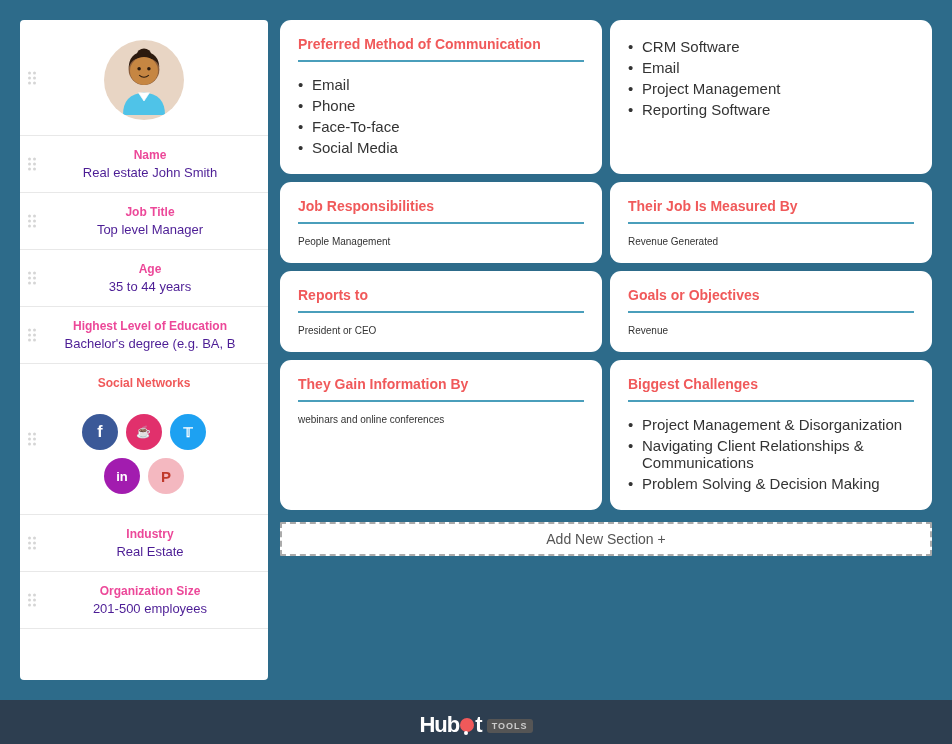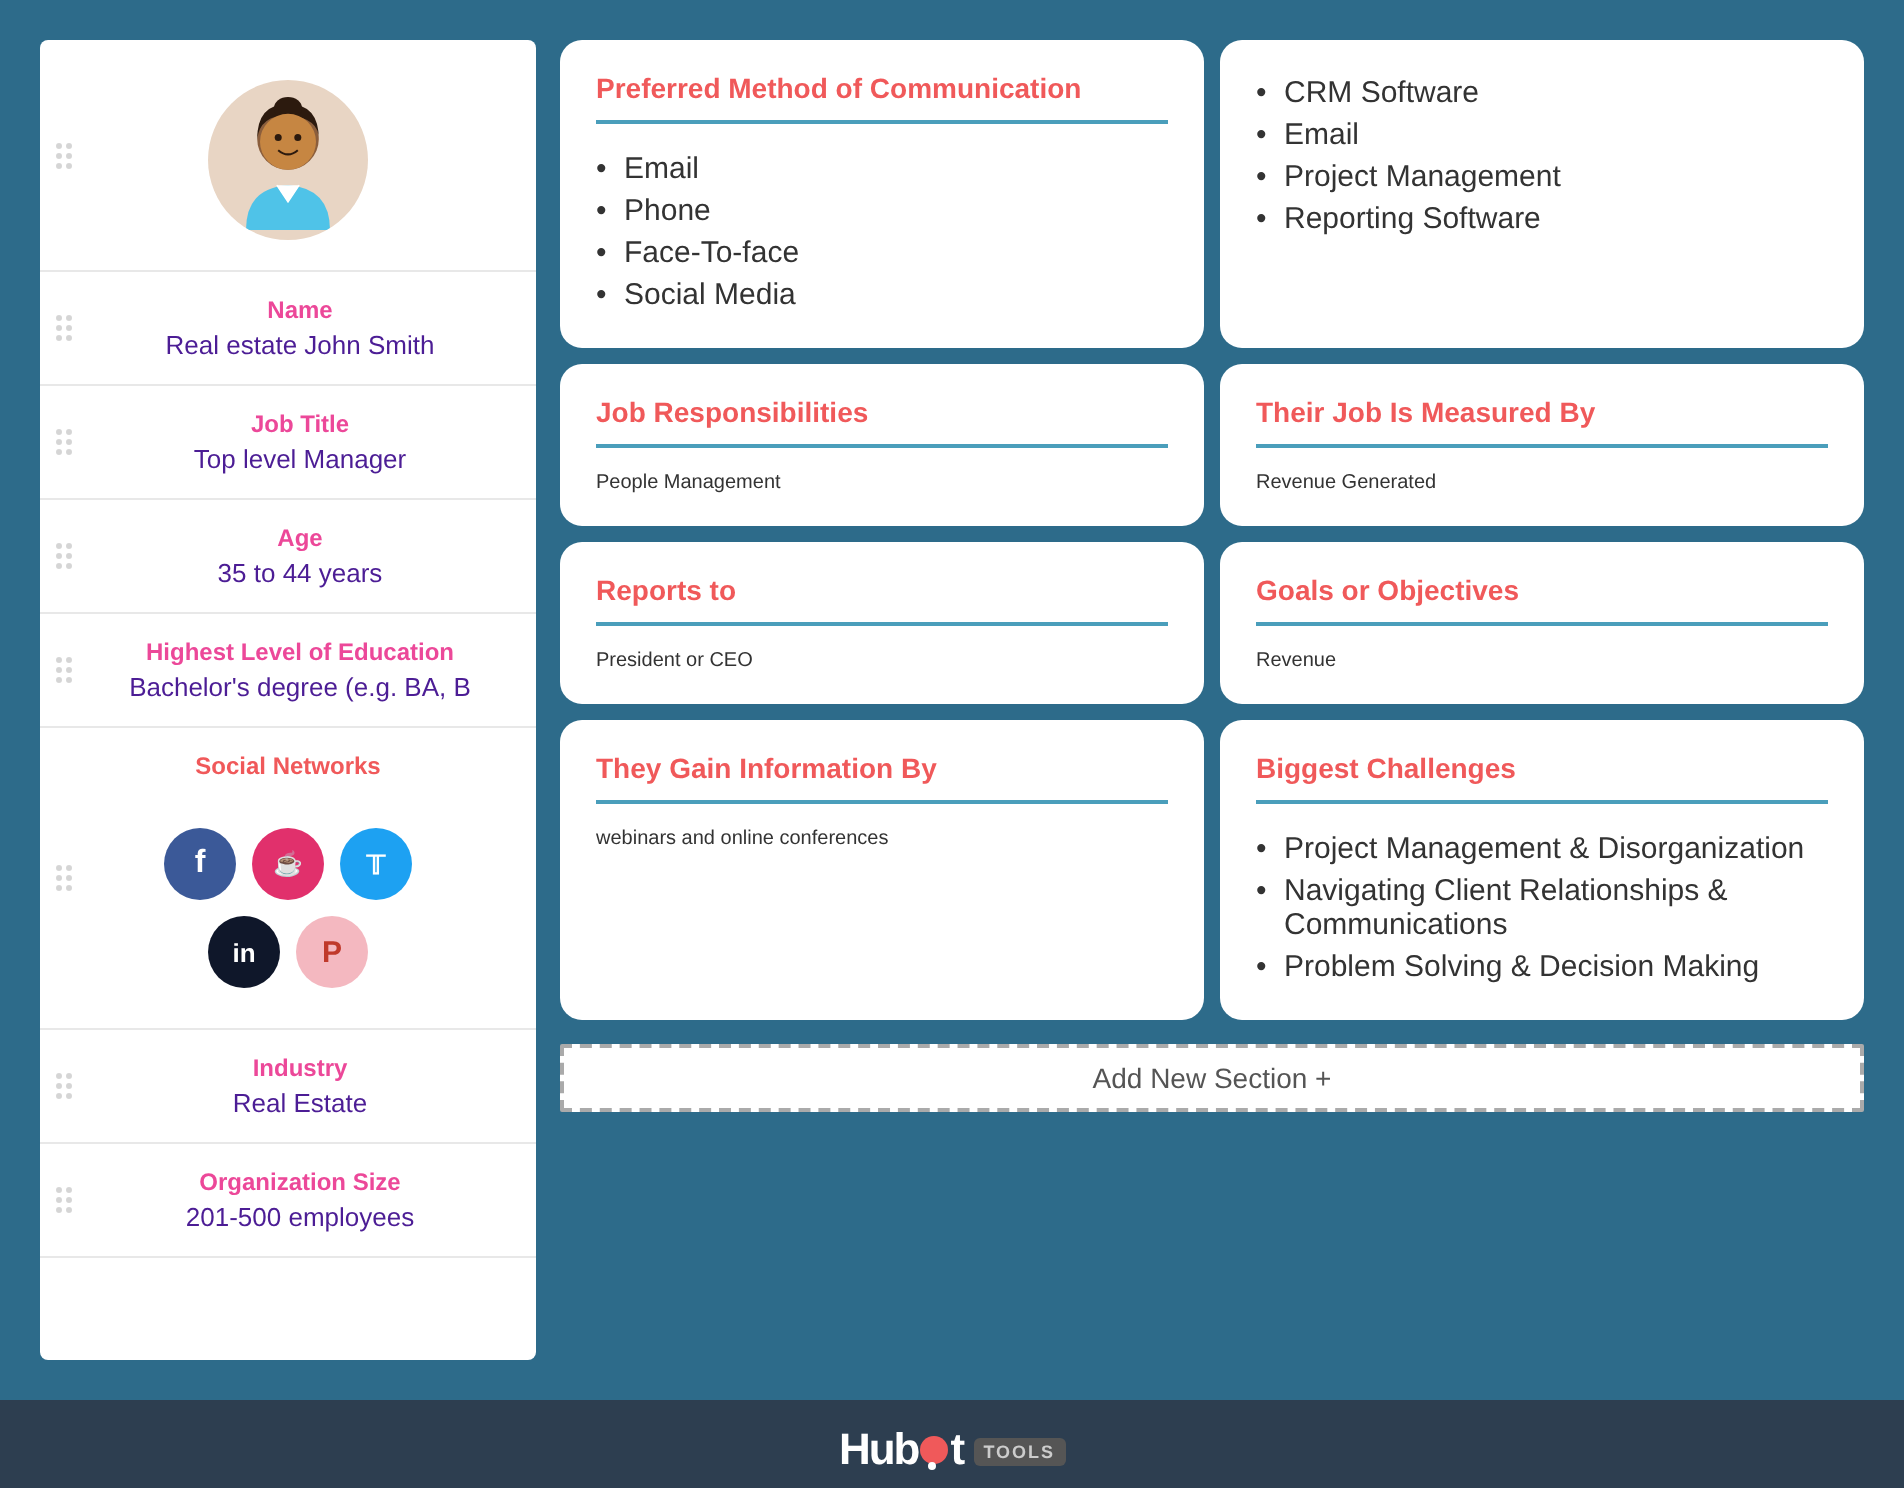--- a/index.html
+++ b/index.html
@@ -110,21 +110,21 @@
       justify-content: center;
       color: white;
       font-size: 16px;
       font-weight: bold;
       cursor: pointer;
     }
 
     .social-facebook { background: #3b5998; }
     .social-instagram { background: #e1306c; }
     .social-twitter { background: #1da1f2; }
-    .social-linkedin { background: #0f172a; }
+    .social-linkedin { background: #a21caf; }
     .social-pinterest { background: #f4b8c0; color: #c0392b; }
 
     
     .content-area {
       flex: 1;
       display: flex;
       flex-direction: column;
       gap: 8px;
     }
 

